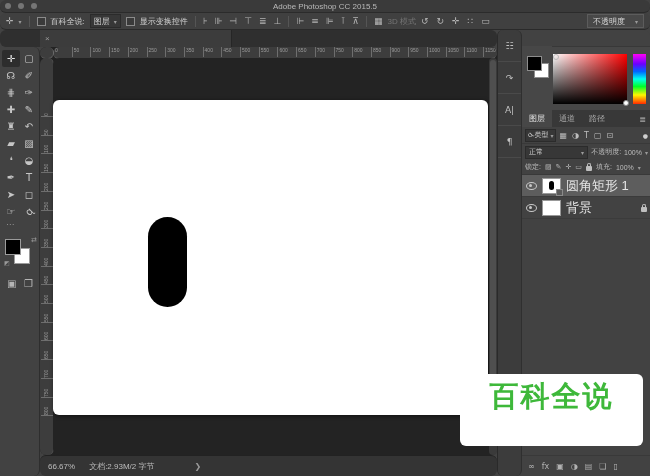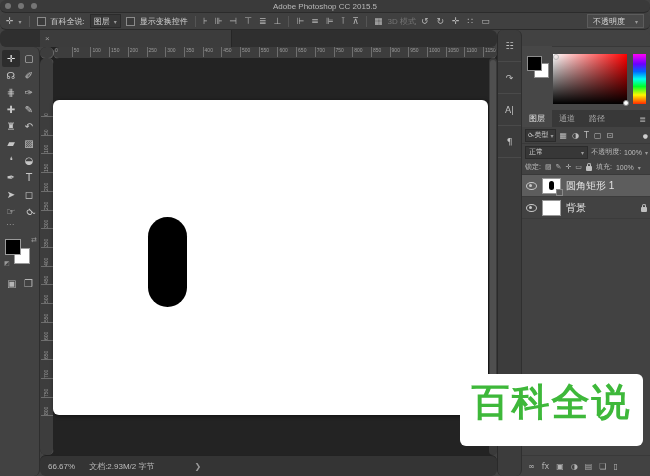--- a/index.html
+++ b/index.html
@@ -105,29 +105,29 @@
   .padlock{position:relative;width:6px;height:5px;background:#bfbfbf;border-radius:1px;display:inline-block;margin-top:3px;}
   .padlock:before{content:"";position:absolute;top:-3px;left:1px;width:2px;height:3px;border:1px solid #bfbfbf;border-bottom:none;border-radius:2px 2px 0 0;}
   #layerlist{position:absolute;left:0;top:145px;width:129px;}
   .lrow{height:22px;display:flex;align-items:center;gap:5px;padding:0 4px;box-sizing:border-box;border-bottom:1px solid #3b3b3b;}
   .lrow.sel{background:#5d5d5d;}
   .eye{width:9px;height:6px;border:1px solid #c9c9c9;border-radius:50%;position:relative;flex:none;}
   .eye:after{content:"";position:absolute;left:2px;top:1px;width:3px;height:3px;background:#c9c9c9;border-radius:50%;}
   .thumb{width:17px;height:14px;background:#fff;border:1px solid #999;position:relative;flex:none;}
   .pillmini{width:5px;height:9px;background:#000;border-radius:3px;margin:2px auto 0;}
   .shapebadge{position:absolute;right:-3px;bottom:-3px;width:7px;height:7px;background:#5a5a5a;border:1px solid #8a8a8a;box-sizing:border-box;}
-  .lname{font-size:10px;color:#e4e4e4;white-space:nowrap;flex:1;}
+  .lname{font-size:13px;color:#e4e4e4;white-space:nowrap;flex:1;}
   .lrow .padlock{margin-left:auto;}
   #lbottom{position:absolute;left:0;top:425px;width:129px;height:21px;border-top:1px solid #393939;
            display:flex;align-items:center;gap:7px;padding:0 6px;box-sizing:border-box;}
   .bicon{color:#b2b2b2;font-size:8px;}
 
   
   #watermark{left:460px;top:374px;width:183px;height:72px;background:#ffffff;z-index:50;text-align:center;}
-  #wm-title{font-size:38px;font-weight:bold;letter-spacing:2px;margin-top:3px;}
+  #wm-title{font-size:29px;font-weight:bold;letter-spacing:2px;margin-top:3px;}
   #wm-sub{font-size:14px;color:#9e9e9e;letter-spacing:2px;margin-top:1px;}
 </style>
 </head>
 <body>
 
 <div id="titlebar" class="abs">
   <span class="tl"></span>
   <span class="tl"></span>
   <span class="tl"></span>
   <div id="wtitle">Adobe Photoshop CC 2015.5</div>

